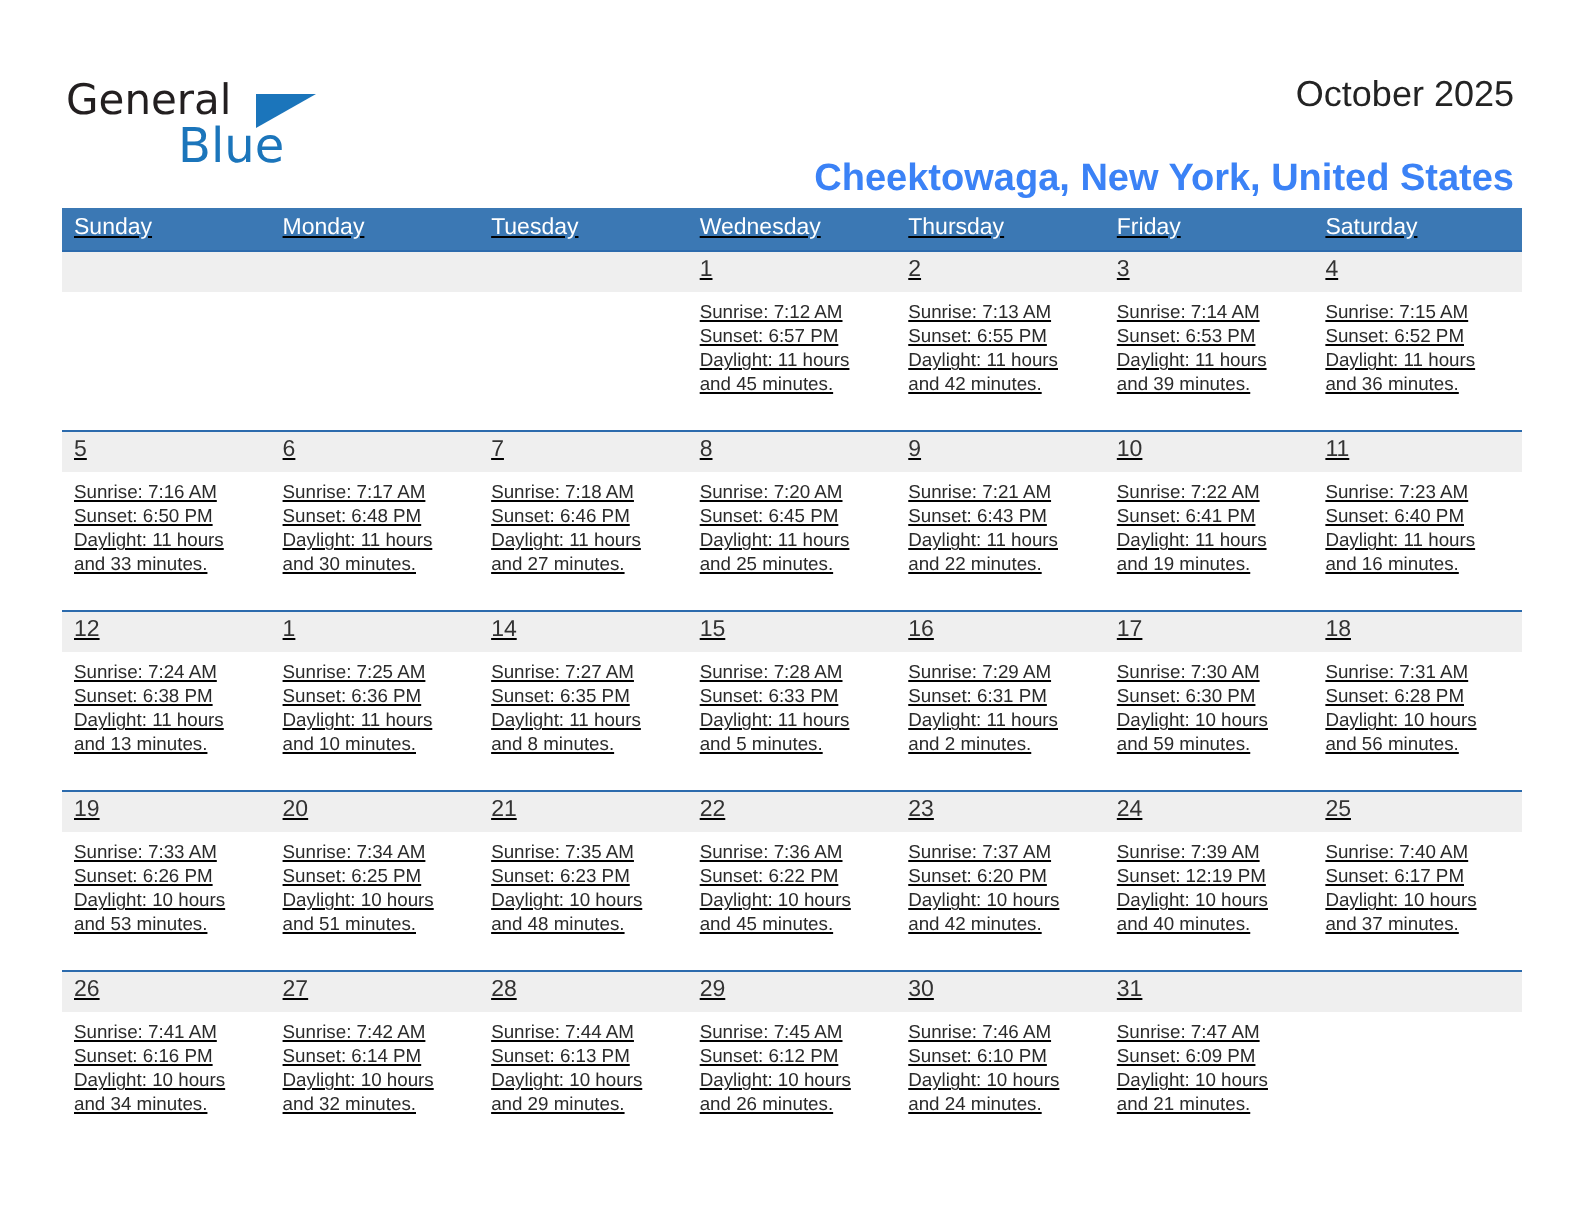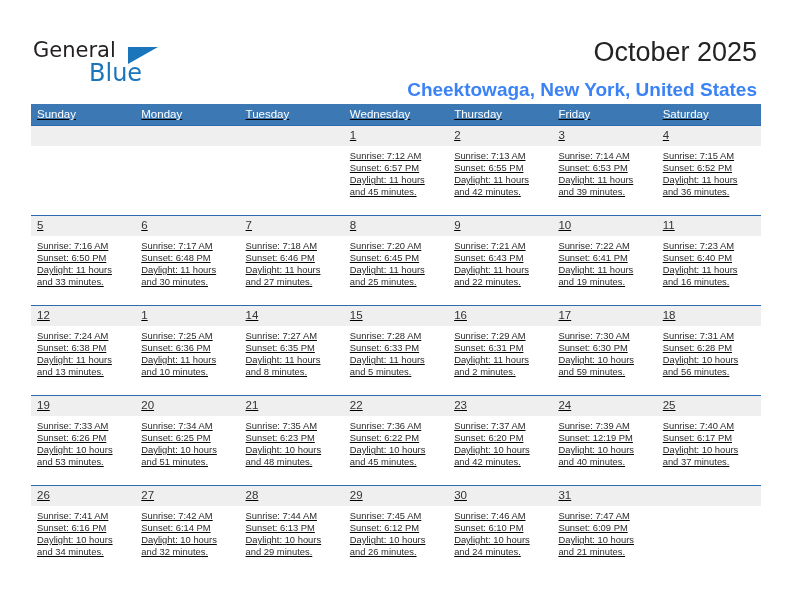--- a/index.html
+++ b/index.html
@@ -60,21 +60,21 @@
     top: 9px;
     width: 0;
     height: 0;
     border-left: 30px solid #1b75bb;
     border-bottom: 17px solid transparent;
   }
   .title {
     position: absolute;
     right: 35px;
     top: 37px;
-    font-size: 27px;
+    font-size: 18px;
     color: #232323;
     font-weight: 400;
     text-align: right;
     white-space: nowrap;
     font-family: "Liberation Sans", sans-serif;
   }
   .subtitle {
     position: absolute;
     right: 35px;
     top: 79px;

